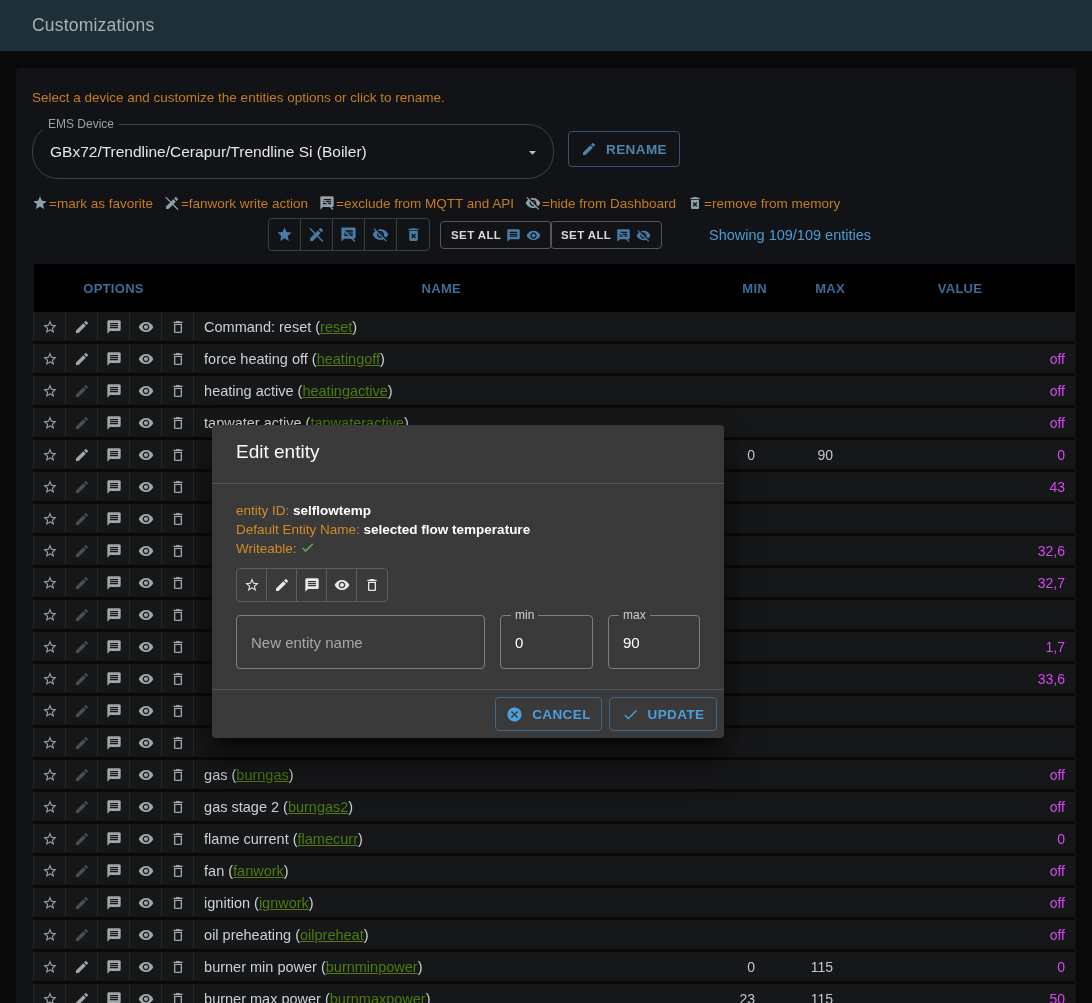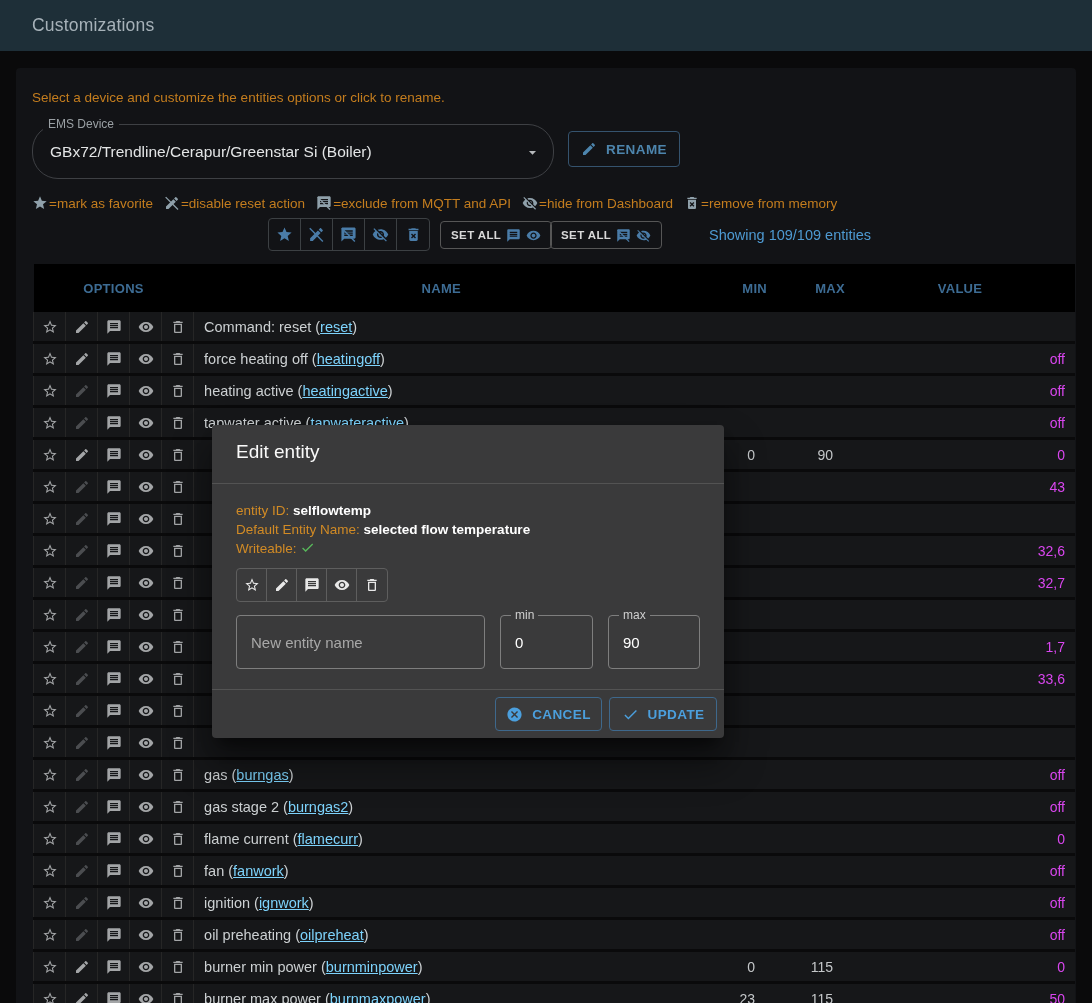--- a/index.html
+++ b/index.html
@@ -60,21 +60,21 @@
                     height:48px;padding:0;}
   th.h-min,th.h-max{text-align:right;padding-right:12px;}
   th.h-value{text-align:center;}
   tbody tr{background:#161719;border-bottom:3px solid #0a0a0b;}
   tbody td{height:29px;padding:0;}
   td.c-icon{width:31px;text-align:center;border-right:1px solid #262626;cursor:pointer;}
   td.c-icon:first-child{border-left:1px solid #262626;}
   td.c-icon i{font-size:16px;color:#a3a5a7;display:inline-block;vertical-align:middle;}
   td.c-icon i.dim{color:#4b4d50;}
   td.c-name{padding-left:10px;font-size:14.5px;color:#ccd0d2;overflow:hidden;white-space:nowrap;}
-  td.c-name .lnk{color:#7dd3fc;text-decoration:underline;cursor:pointer;}
+  td.c-name .lnk{color:#4d7c0f;text-decoration:underline;cursor:pointer;}
   td.c-min,td.c-max{text-align:right;padding-right:12px;font-size:14px;color:#c4c7c9;}
   td.c-value{text-align:right;padding-right:10px;font-size:14px;color:#d946ef;}
   
   .dialog{position:absolute;left:212px;top:425px;width:512px;height:313px;background:#3a3a3b;
           border-radius:4px;box-shadow:0 11px 15px -7px rgba(0,0,0,.55),0 24px 38px 3px rgba(0,0,0,.4);}
   .dialog h2{position:absolute;left:24px;top:16px;margin:0;font-size:19px;font-weight:500;color:#fafafa;}
   .dlg-div{position:absolute;left:0;width:512px;height:1px;background:#535353;}
   .dlg-div.top{top:58px;} .dlg-div.bot{top:264px;}
   .meta{position:absolute;left:24px;top:76px;font-size:13.5px;line-height:19px;color:#fff;}
   .meta .orange{color:#d28b25;}
@@ -108,21 +108,21 @@
   <header class="appbar">
     <span class="title">Customizations</span>
   </header>
 
   <main class="card">
 
     <p class="intro">Select a device and customize the entities options or click to rename.</p>
 
     <div class="field select-field">
       <span class="notch">EMS Device</span>
-      <span class="val">GBx72/Trendline/Cerapur/Greenstar Si (Boiler)</span>
+      <span class="val">GBx72/Trendline/Cerapur/Trendline Si (Boiler)</span>
       <i class="caret" data-icon="caret-down">
           <svg viewBox="0 0 24 24">
             <path d="M7 10l5 5 5-5z"></path>
           </svg>
         </i>
     </div>
 
     <button class="btn rename">
       <i data-icon="edit">
           <svg viewBox="0 0 24 24">
@@ -141,21 +141,21 @@
           </i>
           <span>=mark as favorite</span>
         </span>
       <span class="leg">
           <i data-icon="edit-off">
             <svg viewBox="0 0 24 24">
               <path d="M3 17.25V21h3.75L17.81 9.94l-3.75-3.75L3 17.25zM20.71 7.04c.39-.39.39-1.02 0-1.41l-2.34-2.34c-.39-.39-1.02-.39-1.41 0l-1.83 1.83 3.75 3.75 1.83-1.83z"></path>
               <path class="slash" d="M2.5 3.2 21 21.8"></path>
             </svg>
           </i>
-          <span>=disable reset action</span>
+          <span>=fanwork write action</span>
         </span>
       <span class="leg">
           <i data-icon="comment-off">
             <svg viewBox="0 0 24 24">
               <path d="M20 2H4c-1.1 0-1.99.9-1.99 2L2 22l4-4h14c1.1 0 2-.9 2-2V4c0-1.1-.9-2-2-2zm-2 12H6v-2h12v2zm0-3H6V9h12v2zm0-3H6V6h12v2z"></path>
               <path class="slash" d="M2.5 3.2 21 21.8"></path>
             </svg>
           </i>
           <span>=exclude from MQTT and API</span>
         </span>

